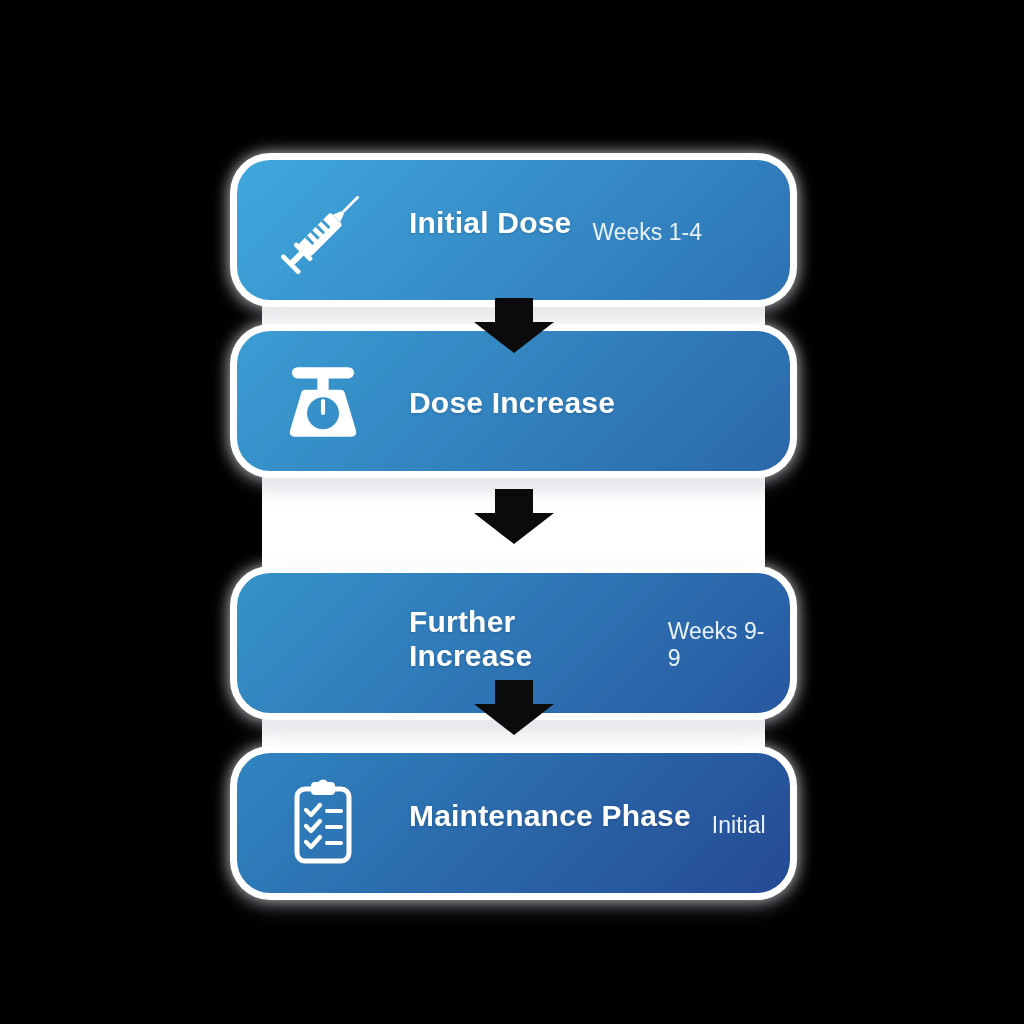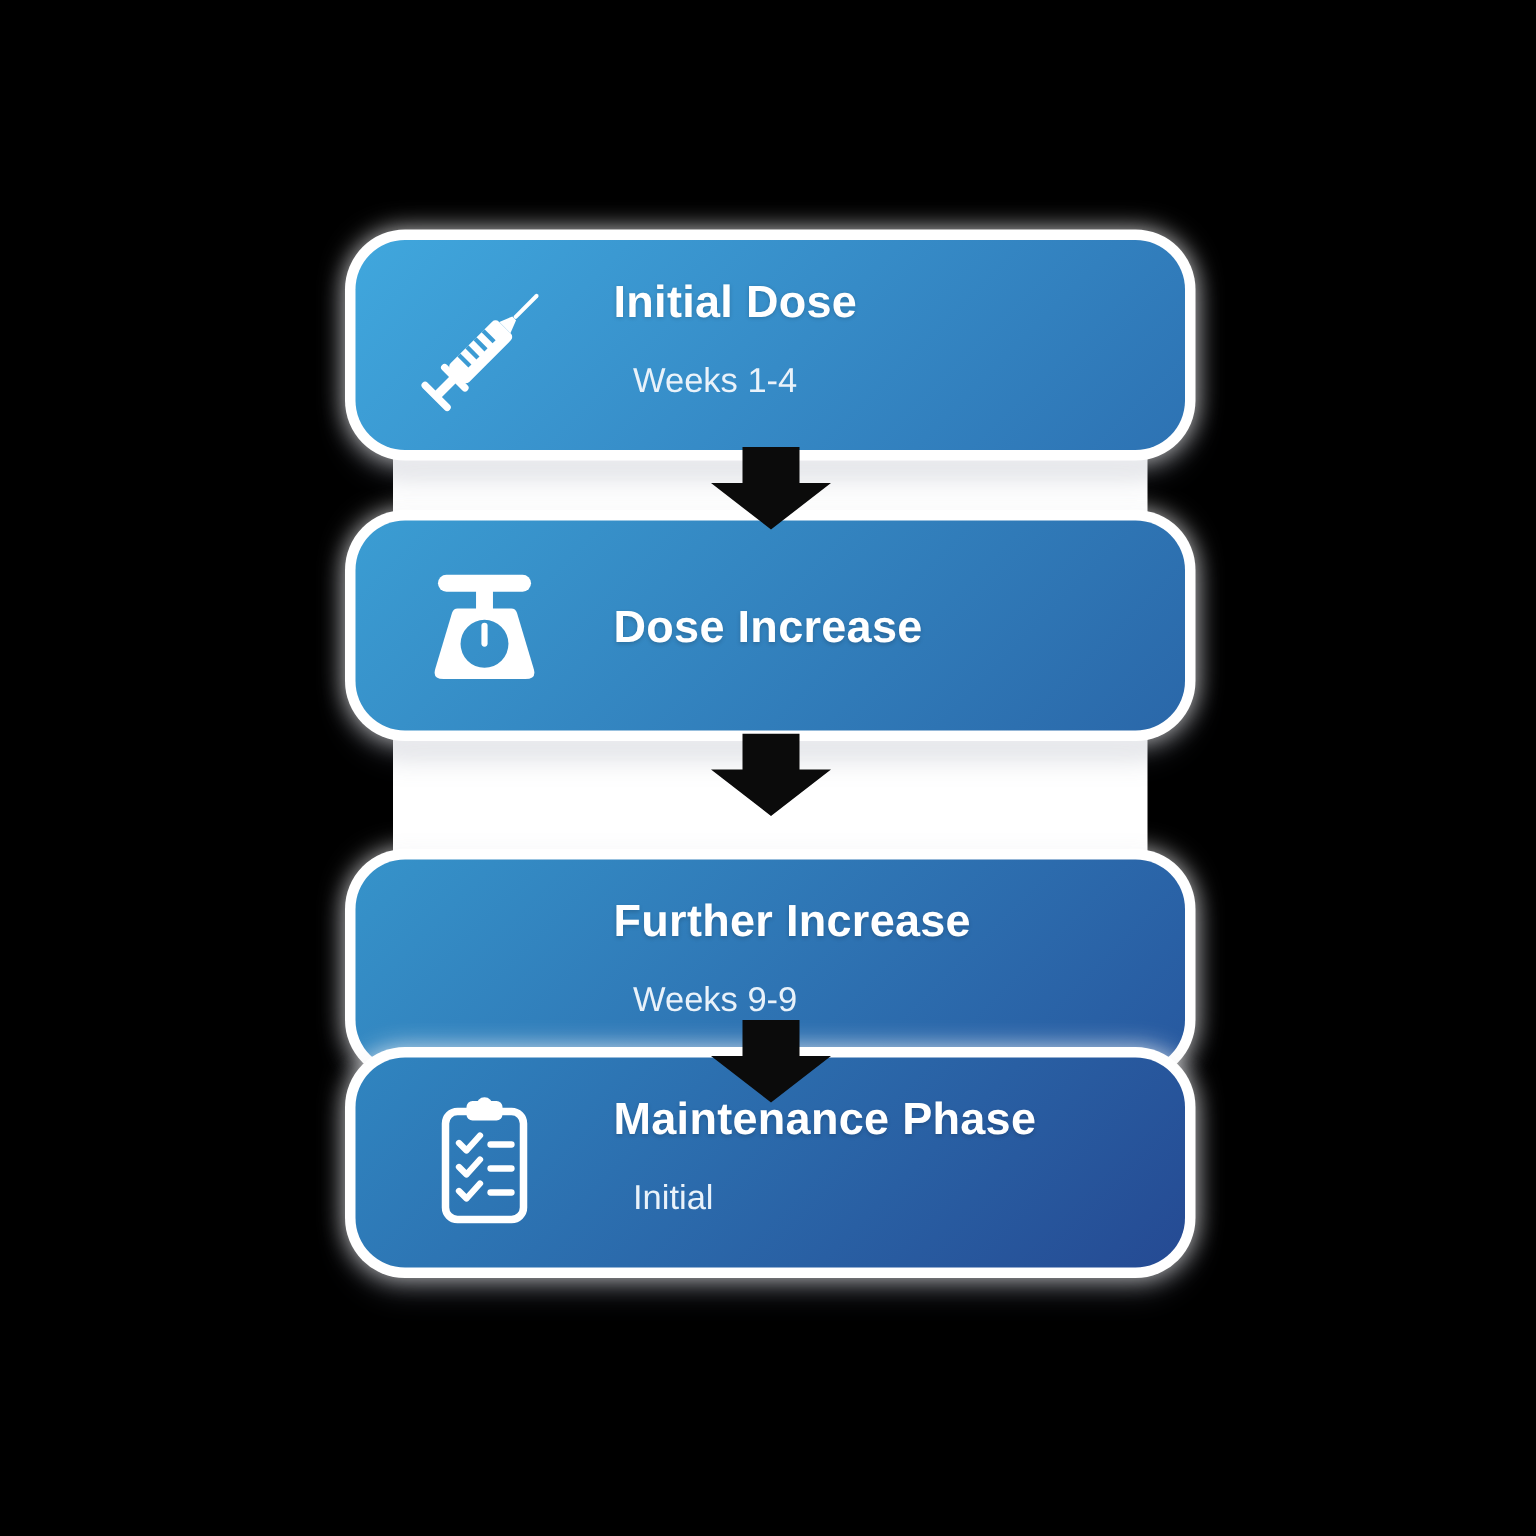--- a/index.html
+++ b/index.html
@@ -16,21 +16,21 @@
     background:#fff;border-radius:40px;z-index:2;
     box-shadow:0 0 16px rgba(255,255,255,0.75), 0 10px 20px rgba(110,120,140,0.28);
   }
   .card-inner{
     position:absolute;left:7px;top:7px;right:7px;bottom:7px;
     border-radius:33px;display:flex;align-items:center;
   }
   .icon-slot{
     width:172px;flex:0 0 172px;display:flex;align-items:center;justify-content:center;
   }
-  .text-slot{display:flex;flex-direction:column;gap:8px;padding-top:4px;}
+  .text-slot{display:flex;flex-direction:row;gap:8px;padding-top:4px;}
   .step-title{
     margin:0;color:#fff;font-size:30px;line-height:34px;font-weight:700;
     letter-spacing:0.2px;text-shadow:0 1px 3px rgba(0,0,0,0.18);
   }
   .step-subtitle{
     margin:13px;color:#E9F2FA;font-size:23px;line-height:27px;font-weight:400;
   }
   .arrow{
     position:absolute;left:472px;width:84px;height:56px;z-index:3;
   }
@@ -75,21 +75,21 @@
         <h2 class="step-title" style="color: rgb(255, 255, 255);">Initial Dose</h2>
         <p class="step-subtitle" style="color: rgb(233, 242, 250);">Weeks 1-4</p>
       </div>
     </div>
   </div>
 
   <svg class="arrow" style="top:298px" viewBox="0 0 84 56">
     <polygon points="23,0 61,0 61,24 82,24 42,55 2,24 23,24" fill="#0B0B0B"></polygon>
   </svg>
 
-  <div class="card" style="top: 340px; background-color: rgb(255, 255, 255);">
+  <div class="card" style="top: 324px; background-color: rgb(255, 255, 255);">
     <div class="card-inner" style="background: linear-gradient(135deg, rgb(59, 157, 211) 0%, rgb(42, 103, 169) 100%);">
       <div class="icon-slot">
         <svg class="icon-svg" width="94" height="94" viewBox="0 0 100 100">
           <defs>
             <mask id="m-scale" maskUnits="userSpaceOnUse" x="0" y="0" width="100" height="100">
               <rect x="0" y="0" width="100" height="100" fill="#000"></rect>
               <g fill="#fff">
                 <rect x="17" y="14" width="66" height="12" rx="6"></rect>
                 <rect x="44" y="24" width="12" height="16"></rect>
                 <path d="M31 38 h38 q3 0 4 3 l12 40 q2 7 -6 7 h-58 q-8 0 -6 -7 l12 -40 q1 -3 4 -3 z"></path>
@@ -118,21 +118,21 @@
         <h2 class="step-title" style="color: rgb(255, 255, 255);">Further Increase</h2>
         <p class="step-subtitle" style="color: rgb(233, 242, 250);">Weeks 9-9</p>
       </div>
     </div>
   </div>
 
   <svg class="arrow" style="top:680px" viewBox="0 0 84 56">
     <polygon points="23,0 61,0 61,24 82,24 42,55 2,24 23,24" fill="#0B0B0B"></polygon>
   </svg>
 
-  <div class="card" style="top: 698px; background-color: rgb(255, 255, 255);">
+  <div class="card" style="top: 746px; background-color: rgb(255, 255, 255);">
     <div class="card-inner" style="background: linear-gradient(135deg, rgb(48, 133, 192) 0%, rgb(37, 74, 147) 100%);">
       <div class="icon-slot">
         <svg class="icon-svg" width="64" height="88" viewBox="0 0 64 88">
           <g fill="none" stroke="#fff" stroke-width="5" stroke-linecap="round" stroke-linejoin="round">
             <rect x="6" y="10" width="52" height="72" rx="8"></rect>
           </g>
           <circle cx="32" cy="6" r="5.5" fill="#fff"></circle>
           <rect x="20" y="3" width="24" height="13" rx="4" fill="#fff"></rect>
           <g fill="none" stroke="#fff" stroke-width="4.2" stroke-linecap="round" stroke-linejoin="round">
             <polyline points="15,31 20,36 29,26"></polyline>

